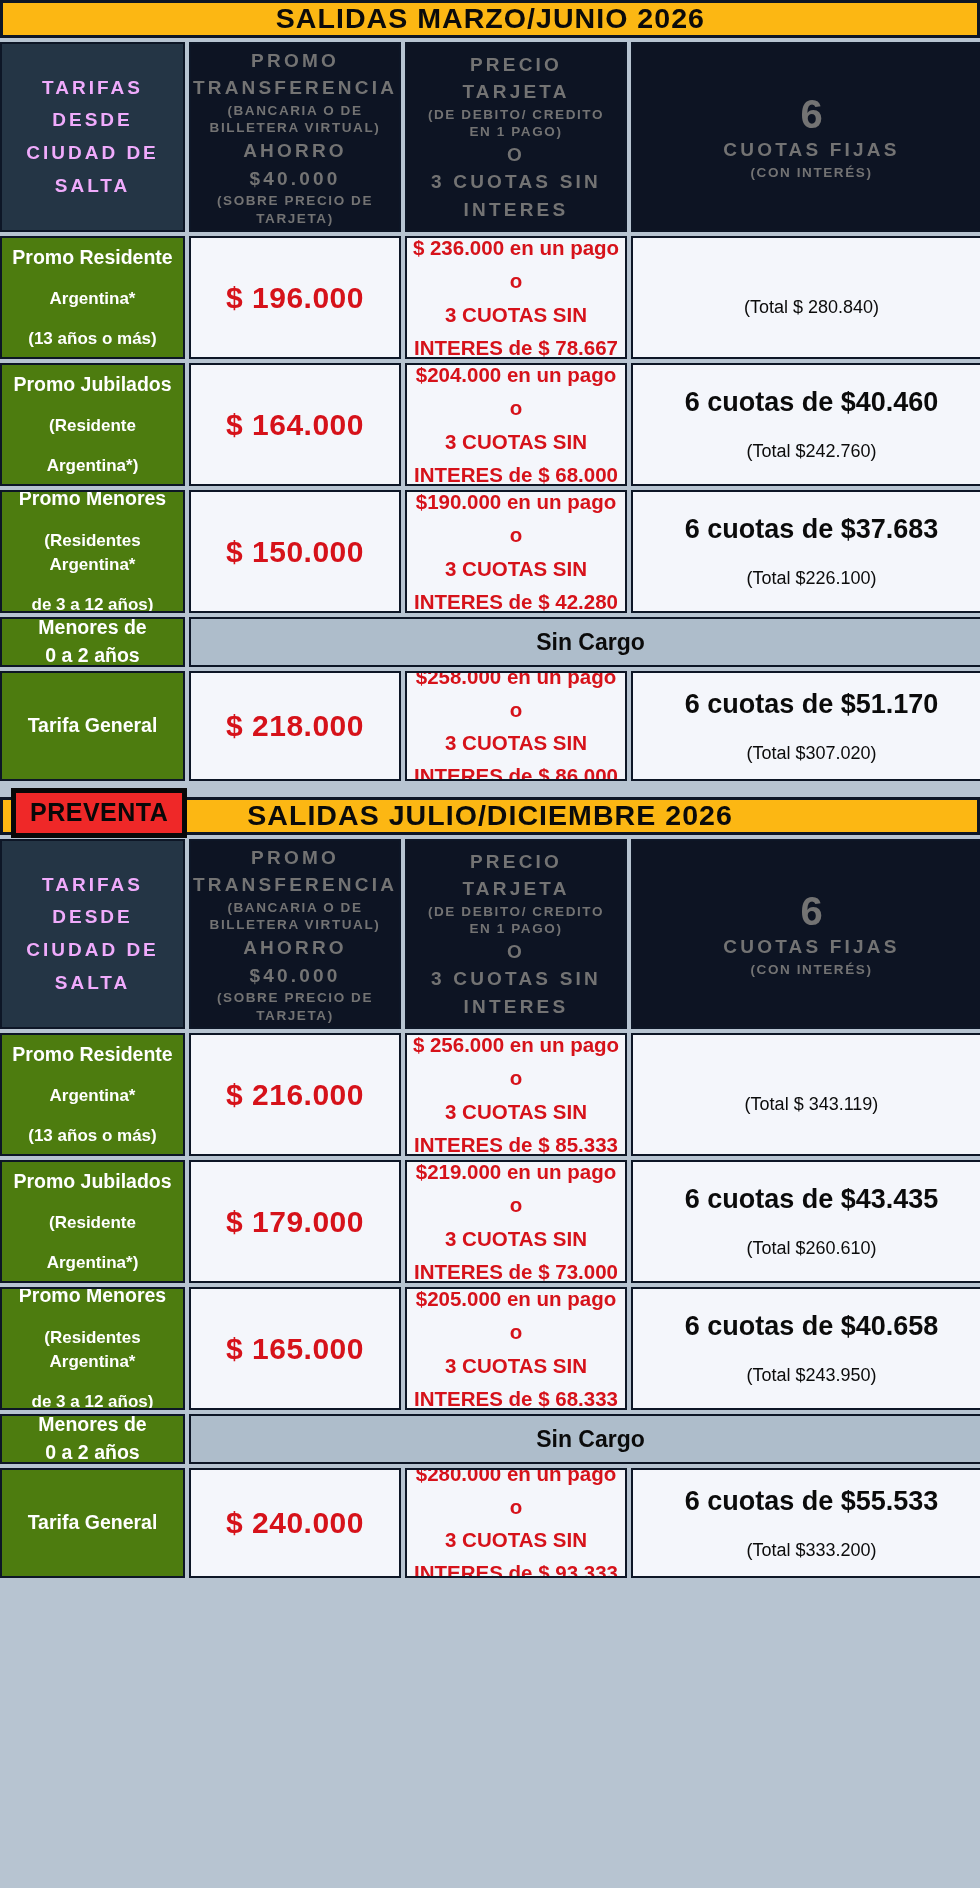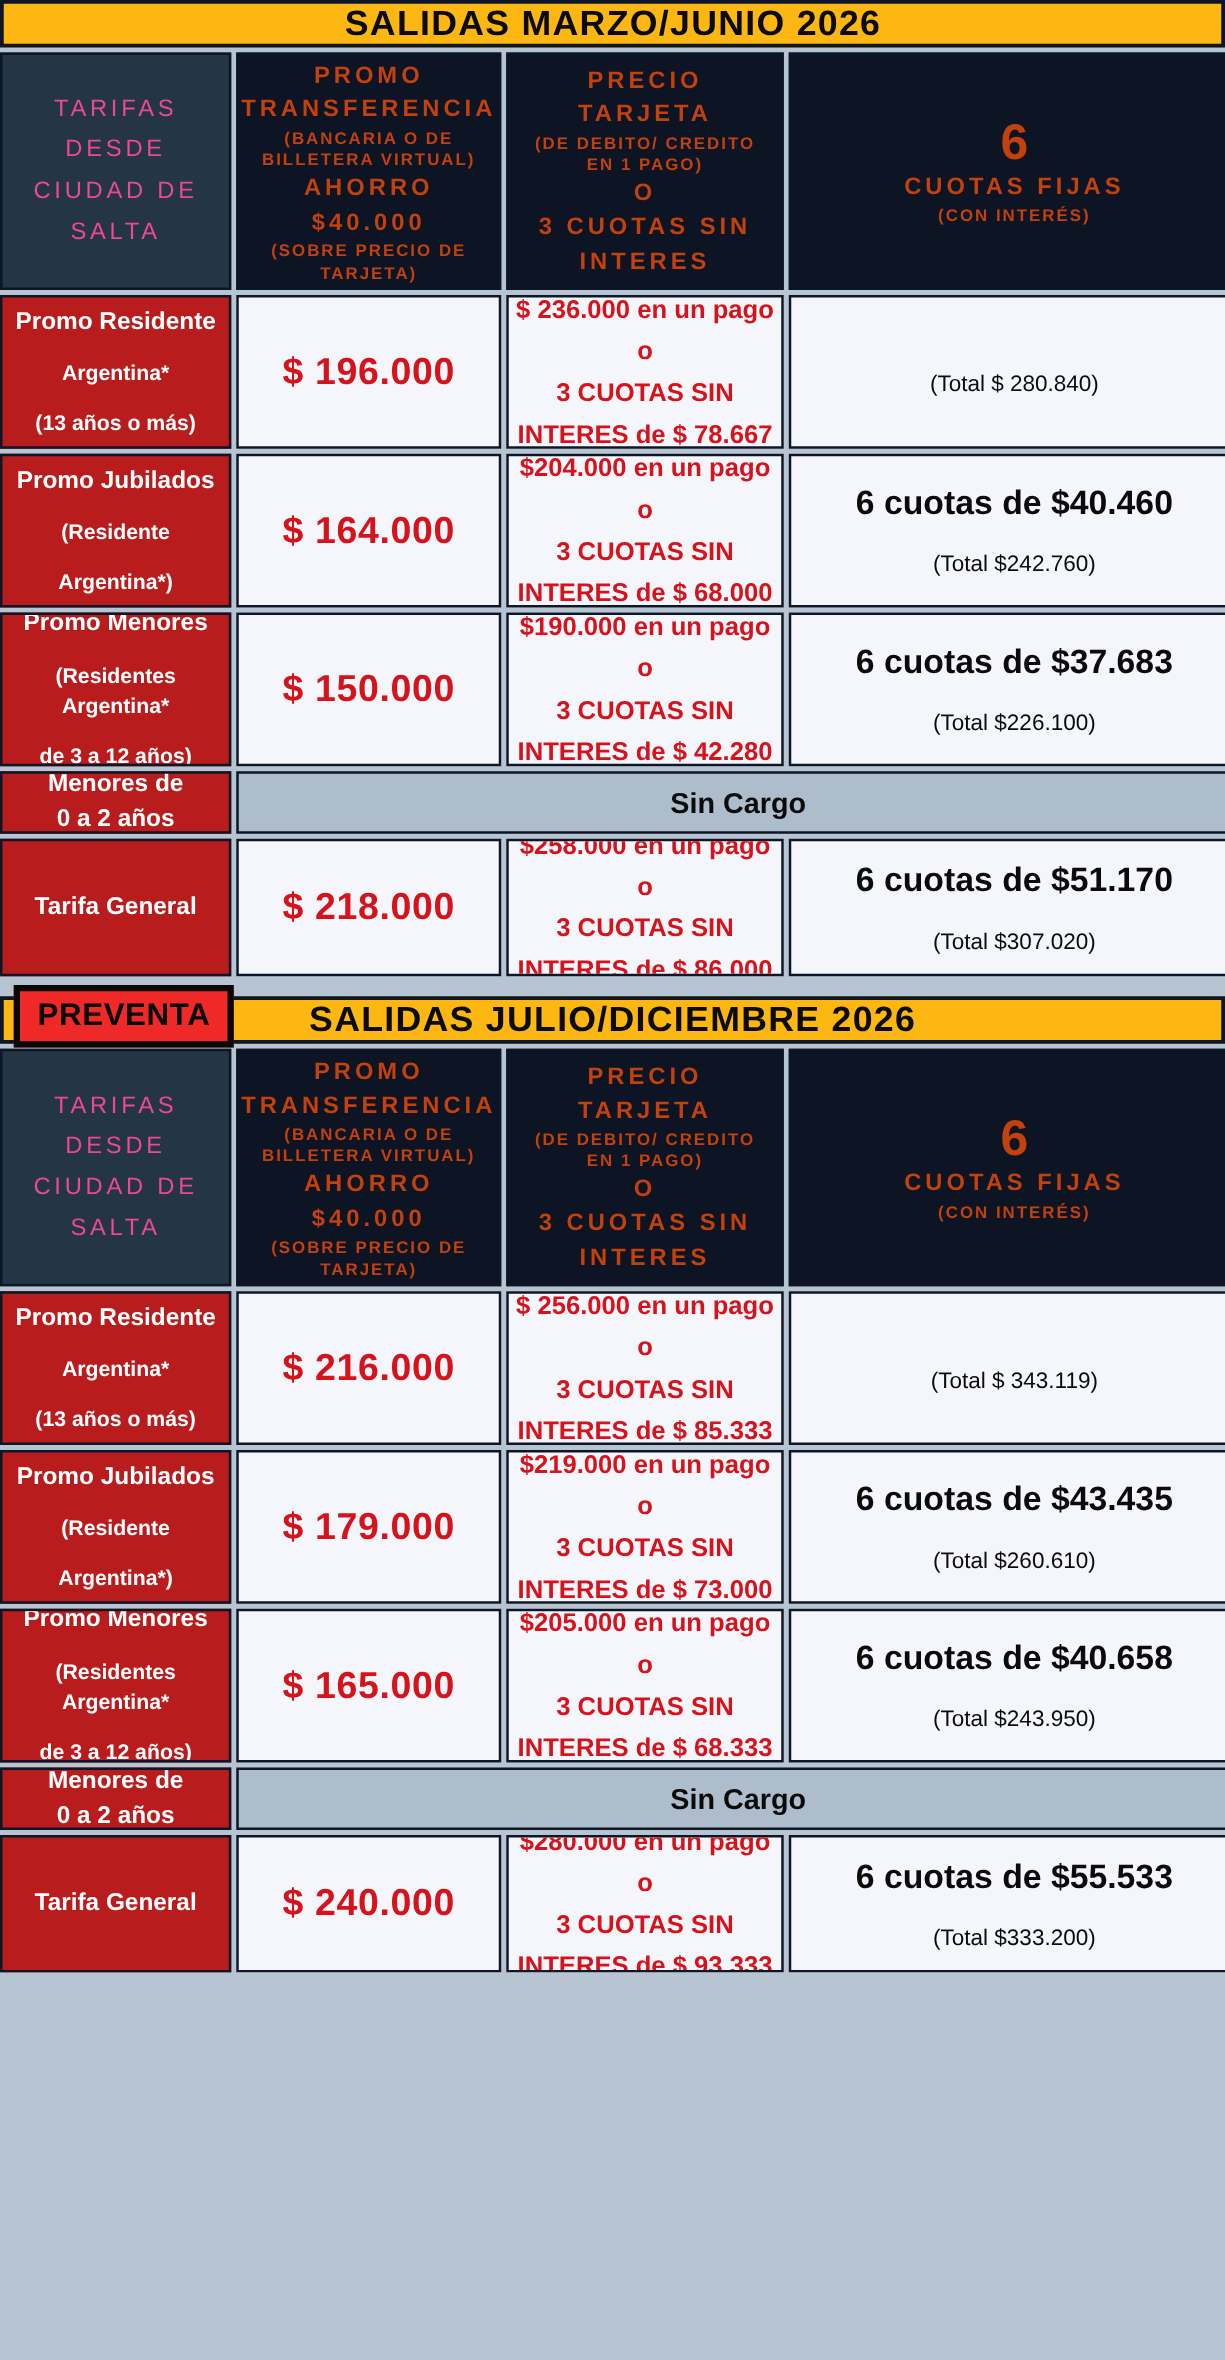--- a/index.html
+++ b/index.html
@@ -66,31 +66,31 @@
     flex-direction: column;
     align-items: center;
     justify-content: center;
     text-align: center;
     overflow: hidden;
   }
 
   
   .hdr {
     background: #0d1423;
-    color: #c2410c;
+    color: #737373;
     padding: 6px 4px;
   }
   .hdr-tarifas {
     background: #243545;
     font-family: "Liberation Sans", sans-serif;
-    font-weight: normal;
+    font-weight: bold;
     font-size: 19px;
     letter-spacing: 3px;
     line-height: 1.72;
-    color: #ec4899;
+    color: #f0abfc;
   }
   .hdr-big {
     font-size: 19px;
     font-weight: bold;
     letter-spacing: 3.2px;
     line-height: 1.45;
   }
   .hdr-small {
     font-size: 13.5px;
     font-weight: bold;
@@ -100,21 +100,21 @@
   .hdr-gap { height: 14px; }
   .hdr-num {
     font-size: 40px;
     font-weight: bold;
     line-height: 1.1;
     letter-spacing: 0px;
   }
 
   
   .lbl {
-    background: #b91c1c;
+    background: #4d7c0f;
     color: #ffffff;
     font-family: "Liberation Sans Narrow", "Liberation Sans", sans-serif;
     font-weight: bold;
     font-size: 19.5px;
     line-height: 1.42;
     padding: 6px 5px;
   }
   .lbl .sub { font-size: 17px; margin-top: 16px; }
 
   .val {

